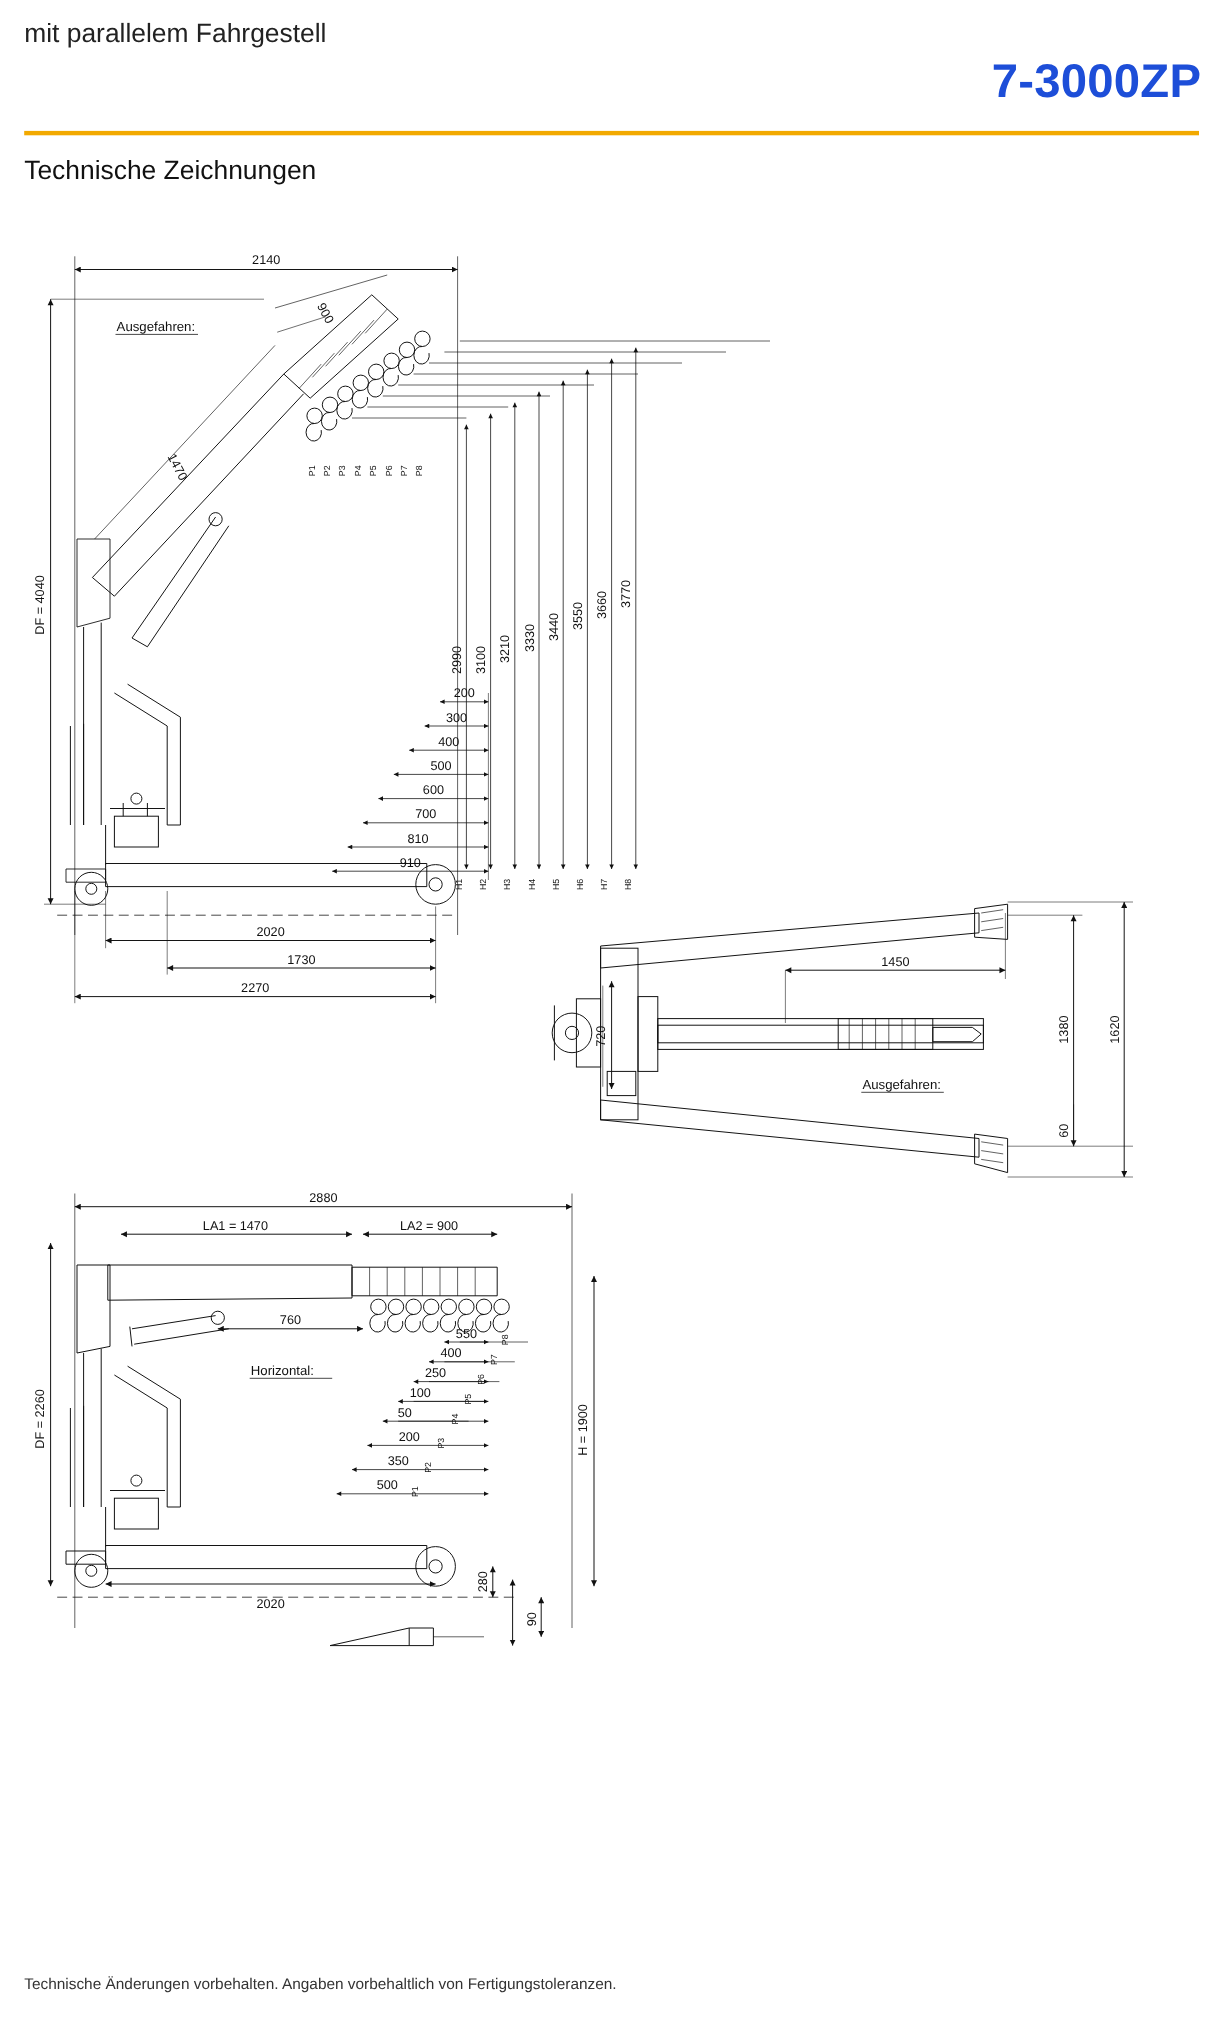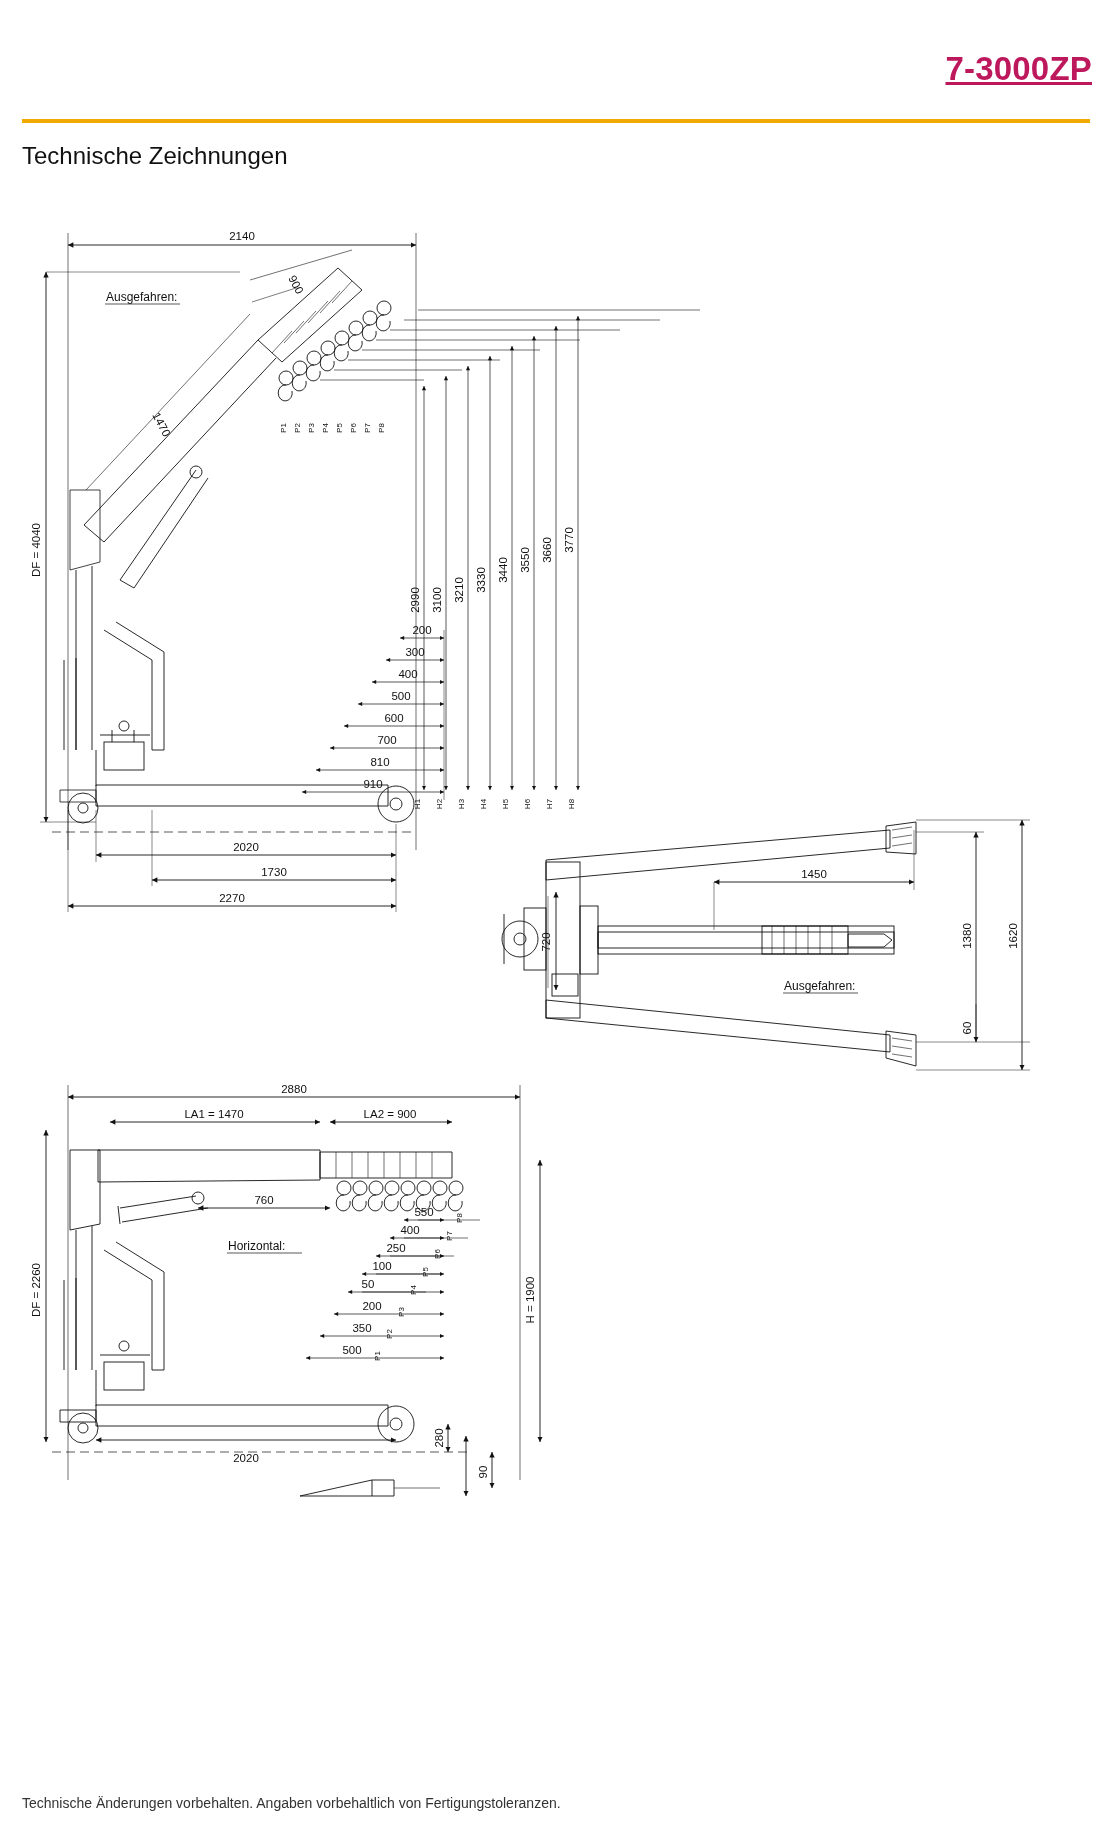--- a/index.html
+++ b/index.html
@@ -17,21 +17,21 @@
   .header{position:absolute;left:22px;top:14px;width:1070px;}
   .hdr-title{
     font-size:27px;font-weight:bold;color:#f2a900;letter-spacing:.3px;
     line-height:1.15;
   }
   .hdr-sub{
     font-size:24px;color:#222;line-height:1.2;margin-top:3px;font-weight:400;
   }
   .hdr-model{
     position:absolute;right:0;top:36px;
-    font-size:33px;font-weight:bold;color:#be185d;letter-spacing:.2px;text-decoration:underline;
+    font-size:43px;font-weight:bold;color:#1d4ed8;letter-spacing:.2px;
   }
   .hdr-rule{
     position:absolute;left:22px;top:119px;width:1068px;height:4px;background:#f2a900;
   }
   .section-title{
     position:absolute;left:22px;top:142px;font-size:24px;font-weight:normal;color:#111;
   }
 
   
   .drawings{position:absolute;left:0;top:190px;width:1111px;height:1590px;padding-left:20px;}
@@ -42,20 +42,21 @@
   }
 
   
 </style>
 </head>
 <body>
 
 <div class="page">
 
   <div class="header">
+    <div class="hdr-sub">mit parallelem Fahrgestell</div>
     <div class="hdr-model">7-3000ZP</div>
   </div>
   <div class="hdr-rule"></div>
   <div class="section-title">Technische Zeichnungen</div>
 
   <div class="drawings">
 
     <svg class="draw" width="1111" height="1590" viewBox="0 0 1111 1590">
       <defs>
         <marker id="ar" markerWidth="7" markerHeight="7" refX="6" refY="3" orient="auto">

